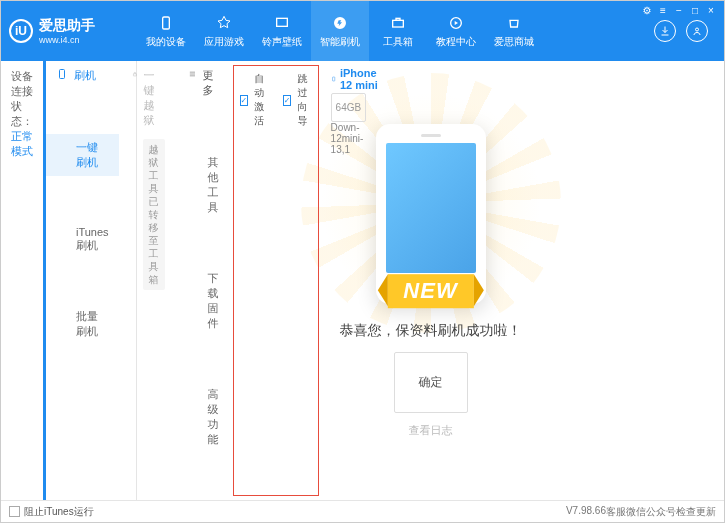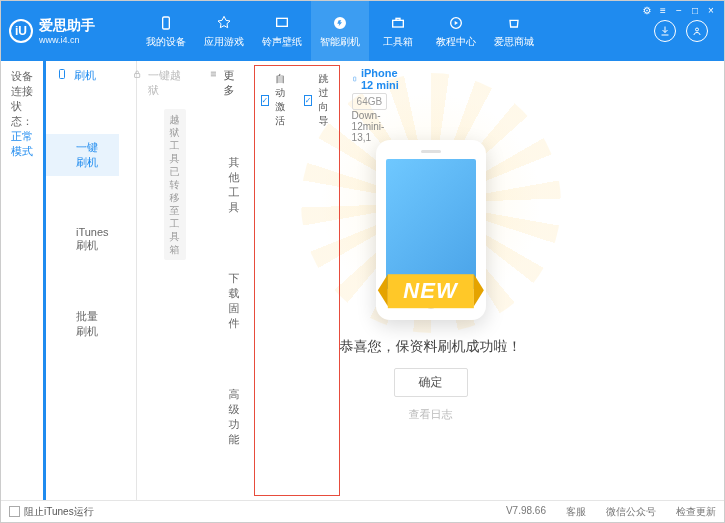--- a/index.html
+++ b/index.html
@@ -22,47 +22,47 @@
 .body-area { display: flex; height: calc(100% - 60px - 22px); }
 .sidebar { width: 136px; border-right: 1px solid #e5e5e5; display: flex; flex-direction: row; font-size: 11px; }
 .status-bar { padding: 8px 10px; color: #666; font-size: 11px; }
 .status-normal { color: #1f8bef; }
 .side-section { border-left: 3px solid transparent; }
 .side-section.active-section { border-left-color: #1f8bef; }
 .section-header { display: flex; align-items: flex-start; padding: 7px 10px; gap: 6px; color: #555; cursor: pointer; }
 .section-header.active { color: #1f8bef; }
 .sub-item { padding: 6px 10px 6px 30px; color: #666; cursor: pointer; margin-top: 44px; }
 .sub-item.selected { background: #e8f3fd; color: #1f8bef; }
-.side-note { margin: 4px 10px 4px 42px; padding: 4px 6px; background: #f5f5f5; color: #999; font-size: 10px; line-height: 1.3; border-radius: 2px; }
+.side-note { margin: 4px 10px 4px 21px; padding: 4px 6px; background: #f5f5f5; color: #999; font-size: 10px; line-height: 1.3; border-radius: 2px; }
 .side-bottom { margin-top: auto; padding: 6px; border: 1px solid #e74c3c; margin: 4px; }
 .chk-row { display: flex; gap: 6px; align-items: center; font-size: 10px; color: #555; }
 .chk { width: 11px; height: 11px; border: 1px solid #1f8bef; display: inline-flex; align-items: center; justify-content: center; color: #1f8bef; font-size: 8px; }
 .device-info { padding: 6px 8px; font-size: 10px; }
 .device-name { color: #1f8bef; font-weight: bold; font-size: 11px; }
-.device-storage { display: inline-block; border: 1px solid #ddd; border-radius: 2px; padding: 2px 4px; color: #999; margin-top: 2px; }
+.device-storage { display: inline-block; border: 1px solid #ddd; border-radius: 2px; padding: 8px 4px; color: #999; margin-top: 2px; }
 .device-model { color: #888; }
 
 .main { flex: 1; display: flex; flex-direction: column; align-items: center; justify-content: center; position: relative; }
 .phone-illustration { width: 110px; height: 180px; background: #fff; border-radius: 14px; box-shadow: 0 6px 20px rgba(0,0,0,0.15); position: relative; display: flex; flex-direction: column; align-items: center; }
 .phone-speaker { width: 20px; height: 3px; background: #e0e0e0; border-radius: 2px; margin-top: 10px; }
 .phone-screen { width: 90px; height: 130px; background: linear-gradient(135deg, #6fc8ff, #4aa3e8); margin-top: 6px; border-radius: 2px; }
 .phone-home { width: 14px; height: 14px; border: 1.5px solid #e0e0e0; border-radius: 50%; margin-top: 6px; }
 .new-ribbon { position: absolute; top: 50%; left: 50%; transform: translate(-50%, -20%); background: #ffc828; color: #fff; font-weight: bold; font-size: 22px; padding: 4px 16px; font-style: italic; letter-spacing: 1px; }
 .ribbon-notch { position: absolute; width: 0; height: 0; }
 .ribbon-notch.l { left: -10px; top: 0; border-top: 16px solid transparent; border-bottom: 16px solid transparent; border-right: 10px solid #e5a300; }
 .ribbon-notch.r { right: -10px; top: 0; border-top: 16px solid transparent; border-bottom: 16px solid transparent; border-left: 10px solid #e5a300; }
 .radiate { position: absolute; width: 260px; height: 260px; top: 12px; background: radial-gradient(circle, rgba(255,220,120,0.15) 0%, transparent 60%); border-radius: 50%; z-index: -1; }
 .radiate::before { content: ''; position: absolute; inset: 0; background: repeating-conic-gradient(rgba(255,200,80,0.12) 0deg 8deg, transparent 8deg 20deg); border-radius: 50%; }
 .success-text { margin-top: 18px; font-size: 14px; color: #444; }
-.ok-btn { margin-top: 12px; border: 1px solid #ddd; background: #fff; padding: 5px 24px; font-size: 12px; color: #555; cursor: pointer; border-radius: 2px; }
+.ok-btn { margin-top: 12px; border: 1px solid #ddd; background: #fff; padding: 21px 24px; font-size: 12px; color: #555; cursor: pointer; border-radius: 2px; }
 .log-link { margin-top: 10px; font-size: 11px; color: #bbb; cursor: pointer; }
 
 .footer { height: 22px; border-top: 1px solid #e5e5e5; display: flex; align-items: center; font-size: 10px; color: #777; padding: 0 8px; }
 .footer .chk-row { gap: 4px; }
-.footer-right { margin-left: auto; display: flex; gap: 20px; }
+.footer-right { margin-left: auto; display: flex; gap: 0; }
 .footer-link { cursor: pointer; }
 
 .icon-svg { width: 16px; height: 16px; fill: currentColor; }
 </style>
 </head>
 <body>
 
 <div class="win-controls">
   <span class="win-btn">⚙</span>
   <span class="win-btn">≡</span>

